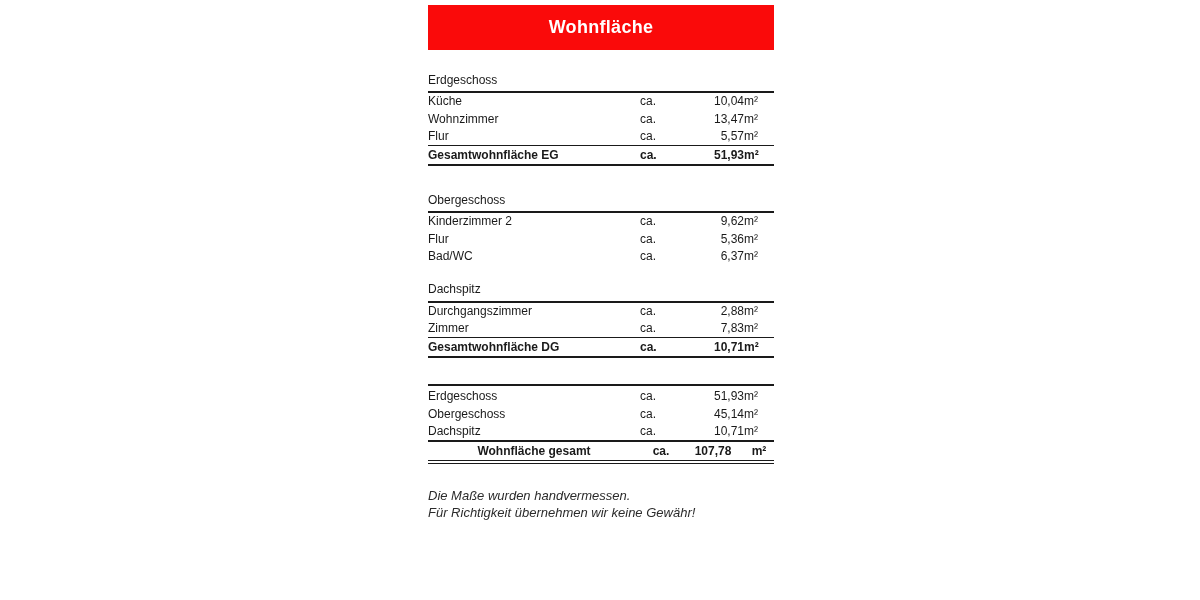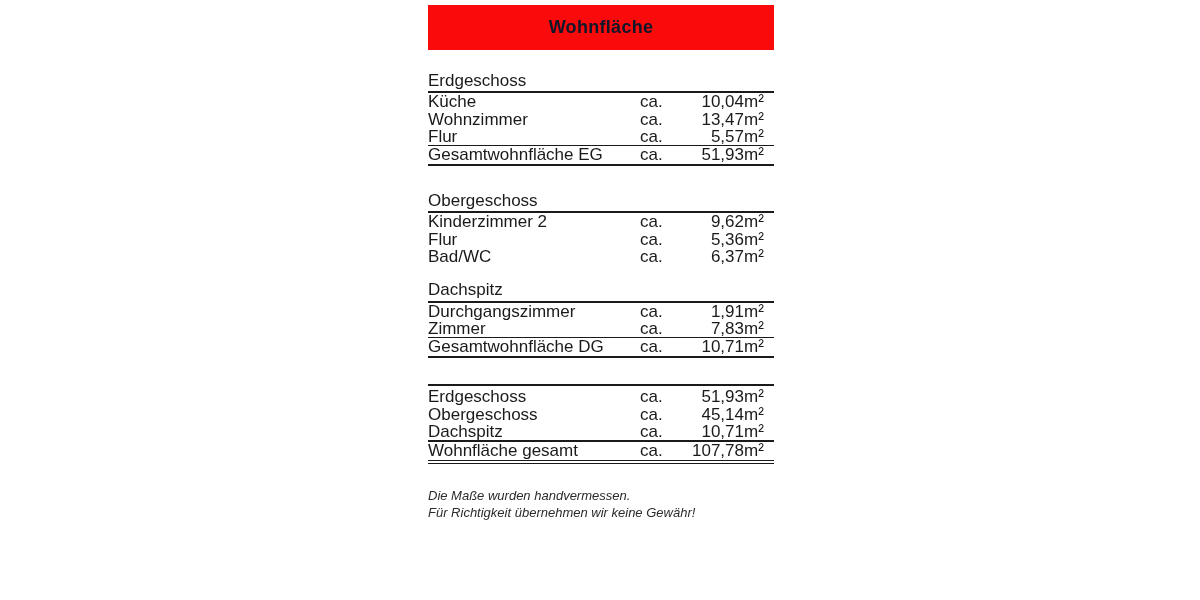--- a/index.html
+++ b/index.html
@@ -25,21 +25,21 @@
     align-items: center;
     justify-content: center;
     font-size: 18px;
     font-weight: bold;
     letter-spacing: 0.3px;
   }
   table.area-table {
     width: 100%;
     border-collapse: collapse;
     table-layout: fixed;
-    font-size: 17px;
+    font-size: 12px;
   }
   table.area-table td {
     padding: 0;
     line-height: 17.3px;
     white-space: nowrap;
     overflow: hidden;
     vertical-align: bottom;
   }
   col.c-name { width: 212px; }
   col.c-ca   { width: 42px; }
@@ -47,47 +47,48 @@
   col.c-unit { width: 30px; }
   td.val  { text-align: right; }
   td.unit { padding-left: 4px; }
   tr.sec-title td {
     border-bottom: 2px solid #1a1a1a;
     padding-bottom: 2px;
   }
   tr.total td {
     border-top: 1px solid #1a1a1a;
     border-bottom: 2px solid #1a1a1a;
-    font-weight: normal;
+    font-weight: bold;
     line-height: 18px;
     margin-left: 31px;
   }
   .sec-1 { margin-top: 22px; }
   .sec-2 { margin-top: 26px; }
   .sec-3 { margin-top: 16px; }
   .summary { margin-top: 26px; }
   .summary table.area-table tr.first-row td { border-top: 2px solid #1a1a1a; padding-top: 2px; }
   .summary tr.total td {
     border-top: 2px solid #1a1a1a;
     border-bottom: 4px double #1a1a1a;
+    text-align: center;
   }
   .footer {
     margin-top: 24px;
     font-style: italic;
     font-size: 13px;
     line-height: 16.5px;
     color: #2b2b2b;
   }
 </style>
 </head>
 <body>
 
 <div class="doc">
 
-  <div class="banner" style="background: rgb(250, 10, 10); color: #0f172a;">
+  <div class="banner" style="background: rgb(250, 10, 10); color: #ffffff;">
     <span>Wohnfläche</span>
   </div>
 
   <table class="area-table sec-1">
     <colgroup>
         <col class="c-name">
         <col class="c-ca">
         <col class="c-val">
         <col class="c-unit">
       </colgroup>
@@ -161,21 +162,21 @@
         <col class="c-val">
         <col class="c-unit">
       </colgroup>
     <tbody>
         <tr class="sec-title">
       <td colspan="4">Dachspitz</td>
     </tr>
     <tr>
       <td class="name">Durchgangszimmer</td>
       <td class="ca">ca.</td>
-      <td class="val">1,91</td>
+      <td class="val">2,88</td>
       <td class="unit">m²</td>
     </tr>
     <tr>
       <td class="name">Zimmer</td>
       <td class="ca">ca.</td>
       <td class="val">7,83</td>
       <td class="unit">m²</td>
     </tr>
     <tr class="total">
       <td class="name">Gesamtwohnfläche DG</td>

